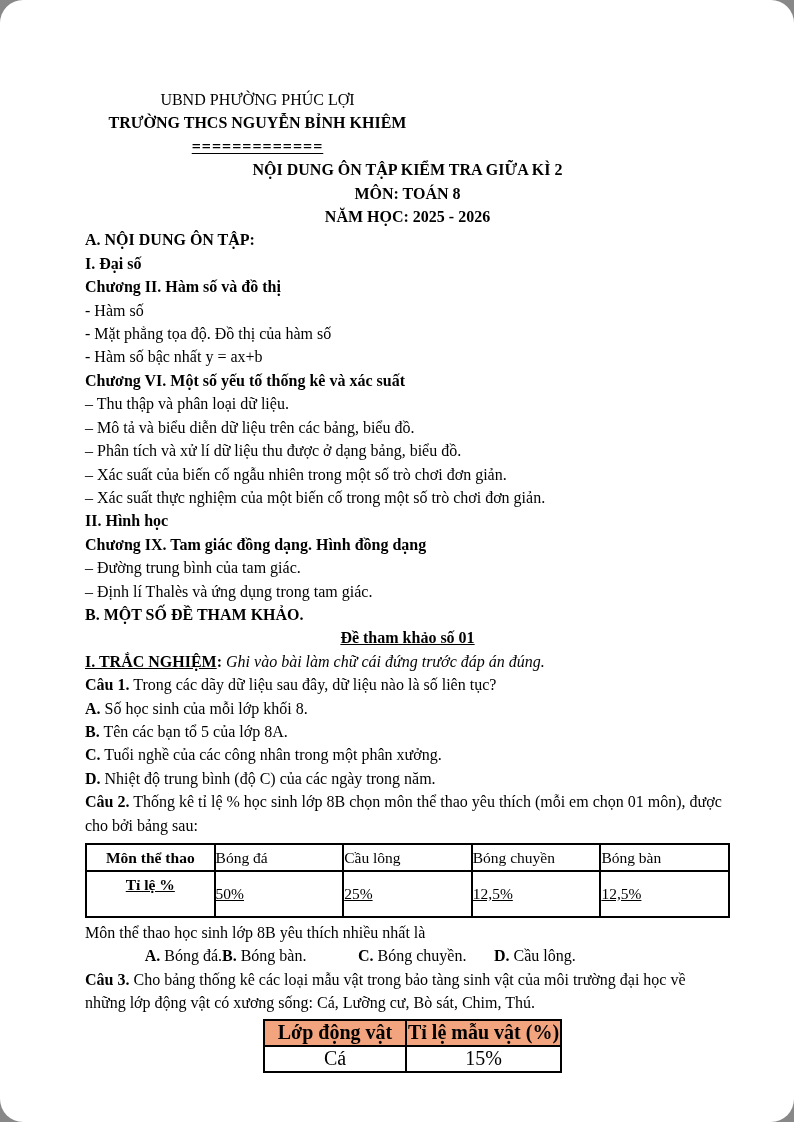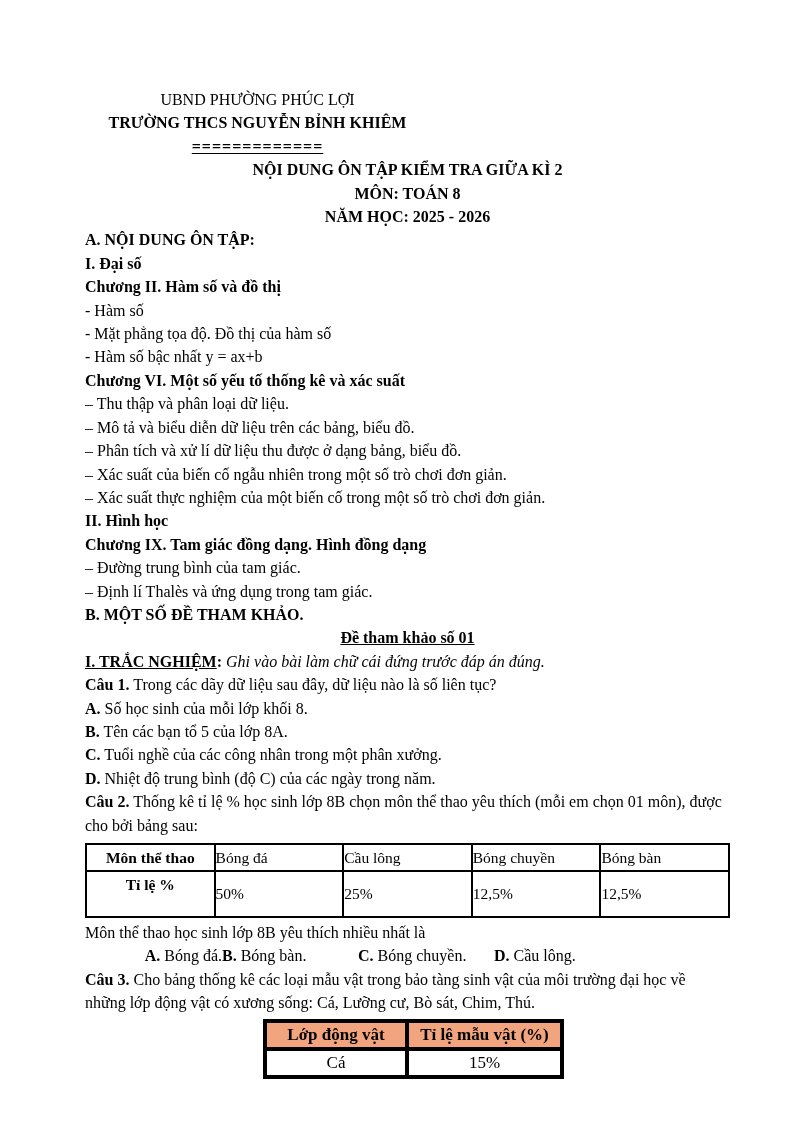--- a/index.html
+++ b/index.html
@@ -8,20 +8,21 @@
     height: 1122px;
     background: #ffffff;
     margin: 0 auto;
     position: relative;
     font-family: "Liberation Serif", "DejaVu Serif", serif;
     font-size: 16px;
     color: #000000;
     overflow: hidden;
     box-sizing: border-box;
     padding: 88px 64px 0 85px;
+    border-radius: 23px;
   }
   .page p { margin: 0; line-height: 23.4px; }
   .bold { font-weight: bold; margin-top: 20px; }
   .center { text-align: center; }
   .underline { text-decoration: underline; }
 
   .org-block { width: 345px; text-align: center; }
   .org-block .separator { letter-spacing: 1px; font-weight: bold; text-decoration: underline; }
 
   .title-block { text-align: center; }
@@ -39,34 +40,34 @@
     margin-bottom: 3px;
     table-layout: fixed;
   }
   table.sport-table th, table.sport-table td {
     border: 2px solid #000;
     font-size: 15.5px;
     padding: 0;
     vertical-align: middle;
   }
   table.sport-table tr.head-row { height: 27px; }
-  table.sport-table tr.data-row { height: 46px; }
+  table.sport-table tr.data-row { height: 46px; text-decoration: underline; }
   table.sport-table tr.data-row td { vertical-align: bottom; padding-bottom: 13px; }
   table.sport-table tr.data-row th { vertical-align: top; padding-top: 4px; }
 
   table.specimen-table {
     border-collapse: collapse;
     margin-left: 178px;
     margin-top: 4px;
     table-layout: fixed;
   }
   table.specimen-table th, table.specimen-table td {
-    border: 4px solid #000000;
+    border: 2px solid #000000;
     text-align: center;
-    font-size: 17px;
+    font-size: 20px;
     padding: 0;
     height: 24px;
     vertical-align: middle;
   }
   table.specimen-table col.c1 { width: 142px; }
   table.specimen-table col.c2 { width: 155px; }
 </style>
 </head>
 <body>
 

